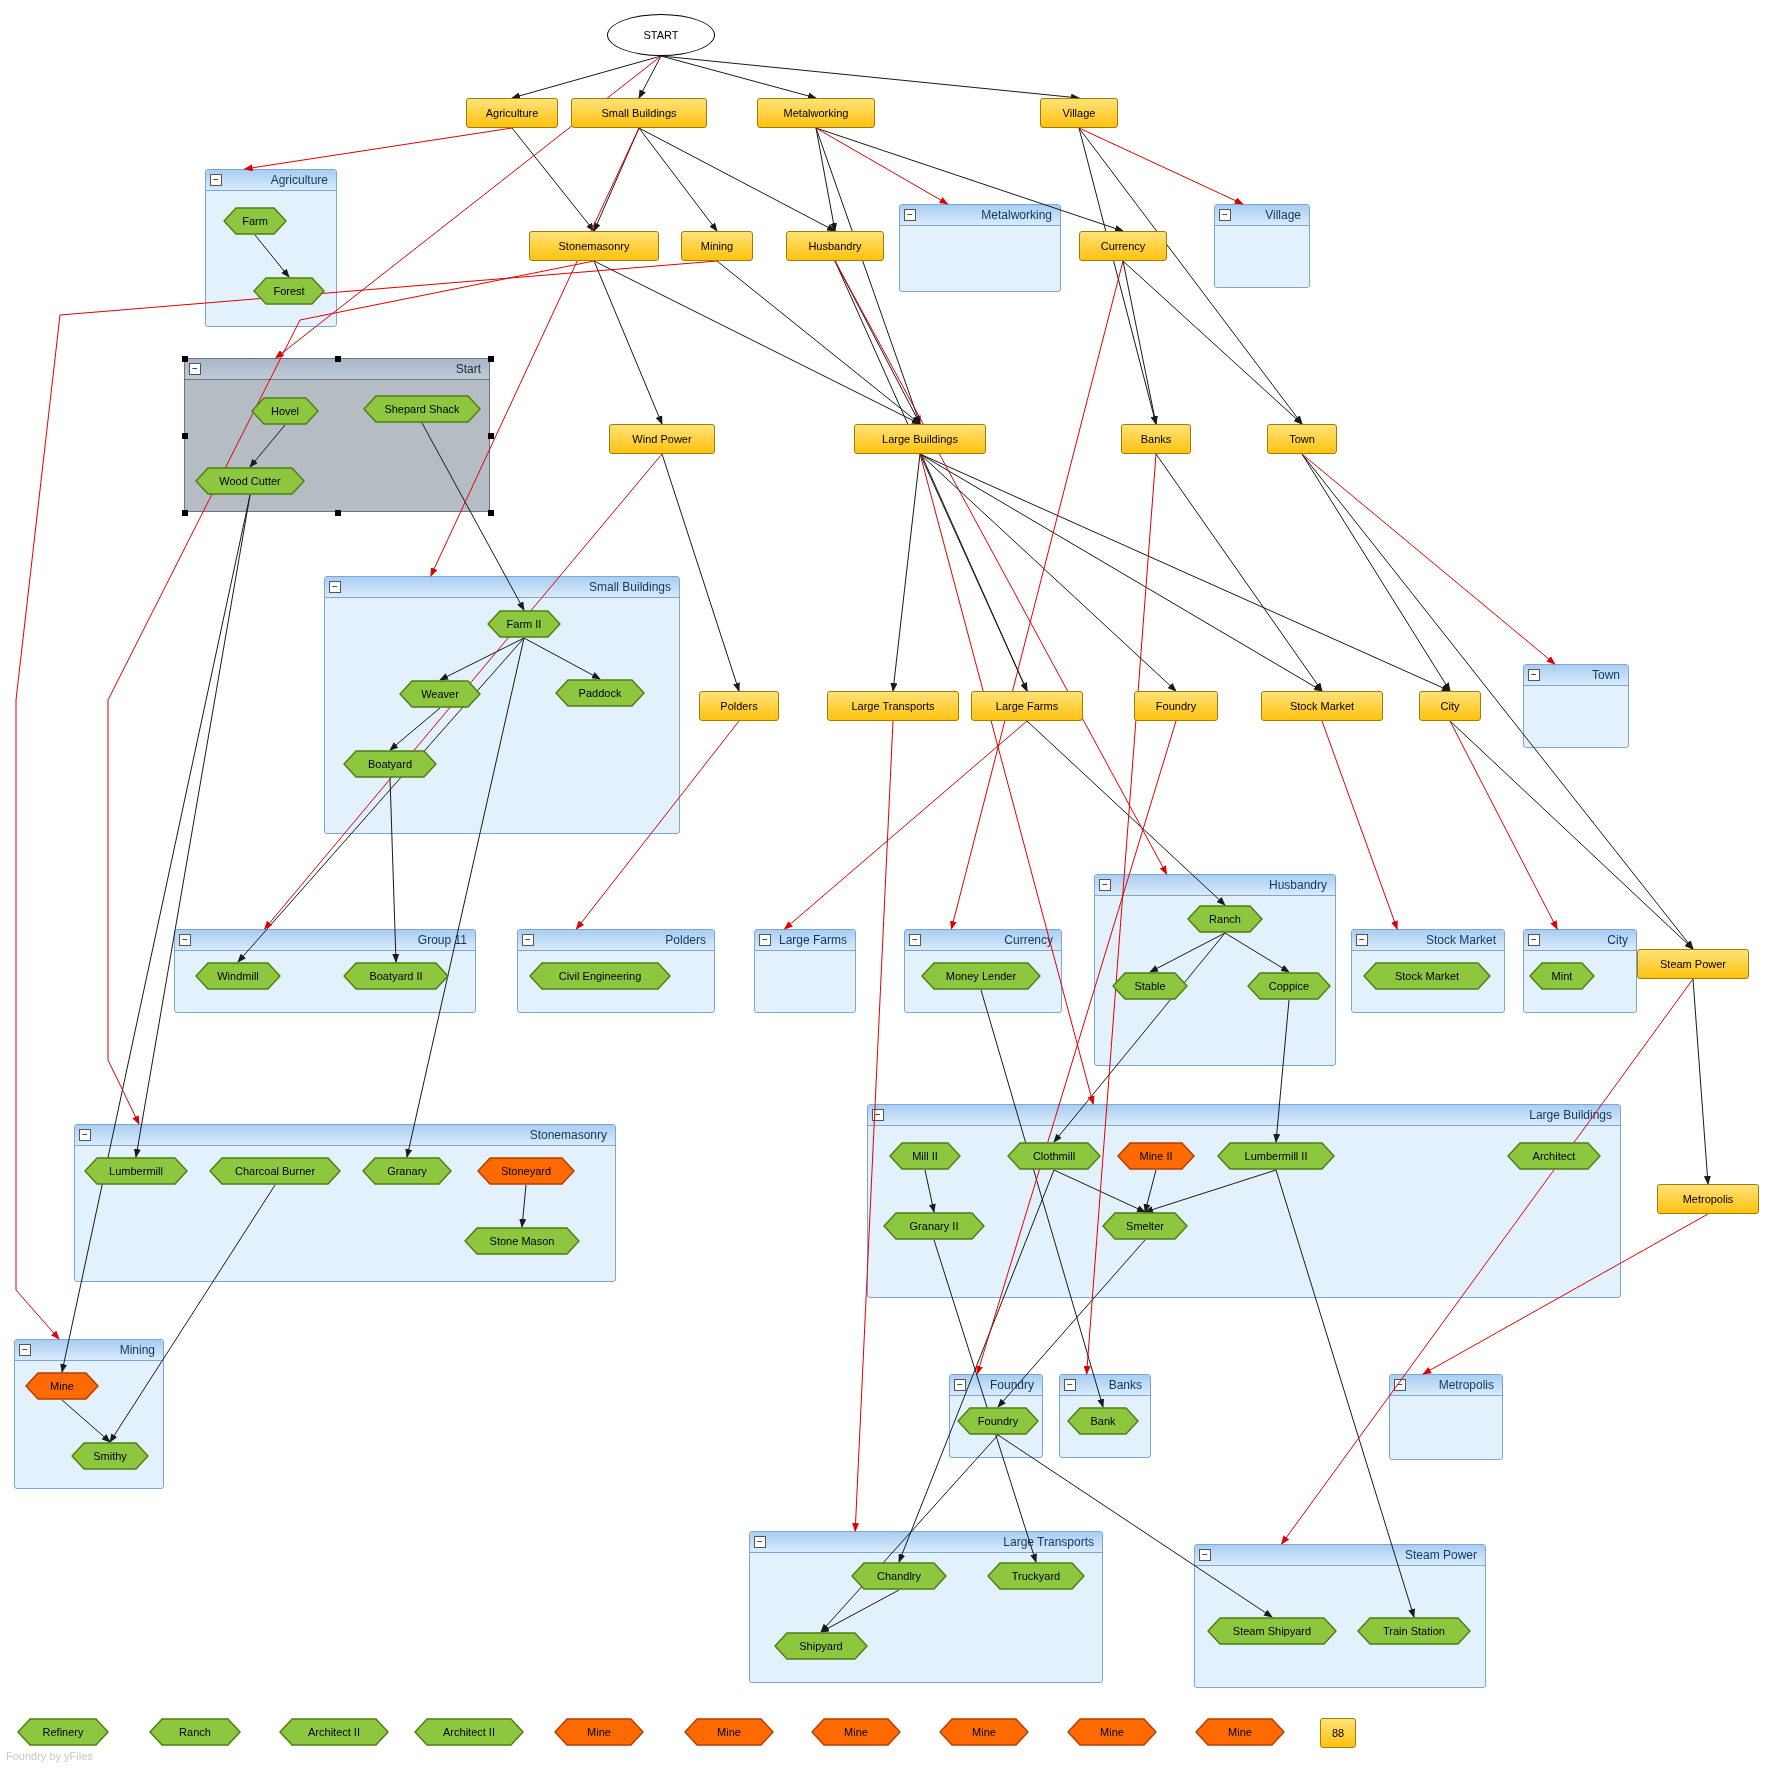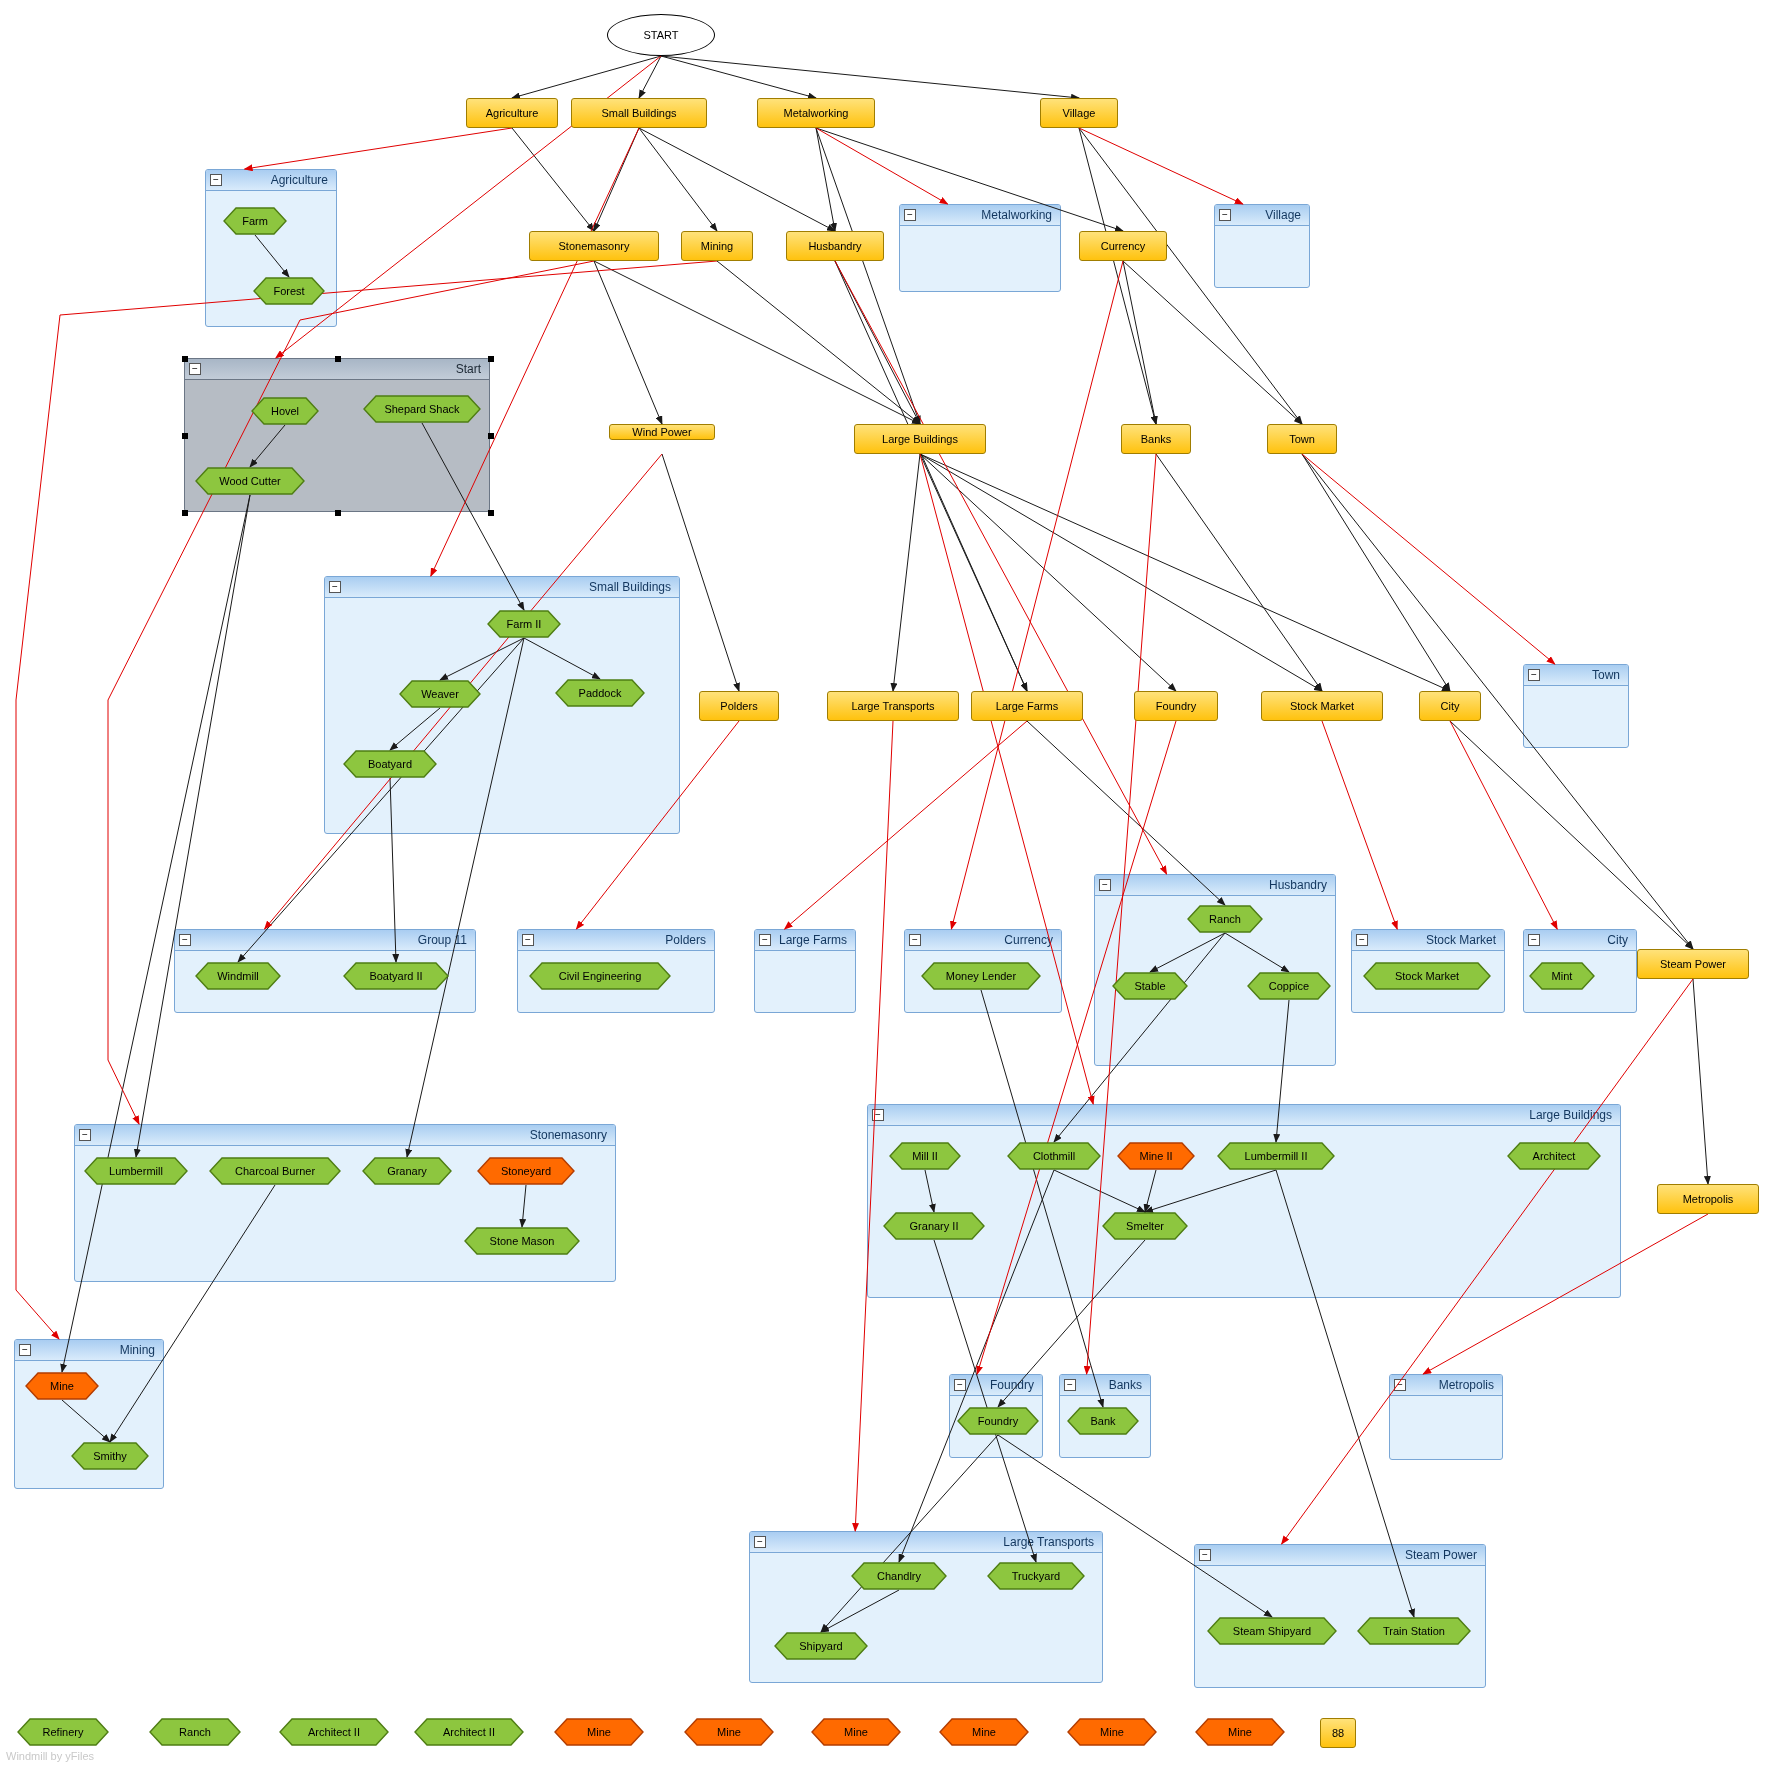--- a/index.html
+++ b/index.html
@@ -277,21 +277,21 @@
   <div id="leaf-layer">
       <div class="start-ellipse" style="left: 607px; top: 14px; width: 108px; height: 42px;">START</div>
       <div class="tech" style="left: 466px; top: 98px; width: 92px; height: 30px;">Agriculture</div>
       <div class="tech" style="left: 571px; top: 98px; width: 136px; height: 30px;">Small Buildings</div>
       <div class="tech" style="left: 757px; top: 98px; width: 118px; height: 30px;">Metalworking</div>
       <div class="tech" style="left: 1040px; top: 98px; width: 78px; height: 30px;">Village</div>
       <div class="tech" style="left: 529px; top: 231px; width: 130px; height: 30px;">Stonemasonry</div>
       <div class="tech" style="left: 681px; top: 231px; width: 72px; height: 30px;">Mining</div>
       <div class="tech" style="left: 786px; top: 231px; width: 98px; height: 30px;">Husbandry</div>
       <div class="tech" style="left: 1079px; top: 231px; width: 88px; height: 30px;">Currency</div>
-      <div class="tech" style="left: 609px; top: 424px; width: 106px; height: 16px;">Wind Power</div>
+      <div class="tech" style="left: 609px; top: 424px; width: 106px; height: 30px;">Wind Power</div>
       <div class="tech" style="left: 854px; top: 424px; width: 132px; height: 30px;">Large Buildings</div>
       <div class="tech" style="left: 1121px; top: 424px; width: 70px; height: 30px;">Banks</div>
       <div class="tech" style="left: 1267px; top: 424px; width: 70px; height: 30px;">Town</div>
       <div class="tech" style="left: 699px; top: 691px; width: 80px; height: 30px;">Polders</div>
       <div class="tech" style="left: 827px; top: 691px; width: 132px; height: 30px;">Large Transports</div>
       <div class="tech" style="left: 971px; top: 691px; width: 112px; height: 30px;">Large Farms</div>
       <div class="tech" style="left: 1134px; top: 691px; width: 84px; height: 30px;">Foundry</div>
       <div class="tech" style="left: 1261px; top: 691px; width: 122px; height: 30px;">Stock Market</div>
       <div class="tech" style="left: 1419px; top: 691px; width: 62px; height: 30px;">City</div>
       <div class="tech" style="left: 1637px; top: 949px; width: 112px; height: 30px;">Steam Power</div>
@@ -487,14 +487,14 @@
       </svg>
       <svg class="hex orange" width="90" height="28" style="left: 1067px; top: 1718px;">
         <polygon points="13,1 77,1 89,14 77,27 13,27 1,14"></polygon>
         <text x="45" y="18">Mine</text>
       </svg>
       <svg class="hex orange" width="90" height="28" style="left: 1195px; top: 1718px;">
         <polygon points="13,1 77,1 89,14 77,27 13,27 1,14"></polygon>
         <text x="45" y="18">Mine</text>
       </svg>
     </div>
-  <div class="watermark">Windmill by yFiles</div>
+  <div class="watermark">Foundry by yFiles</div>
 </div>
 
 </body></html>

